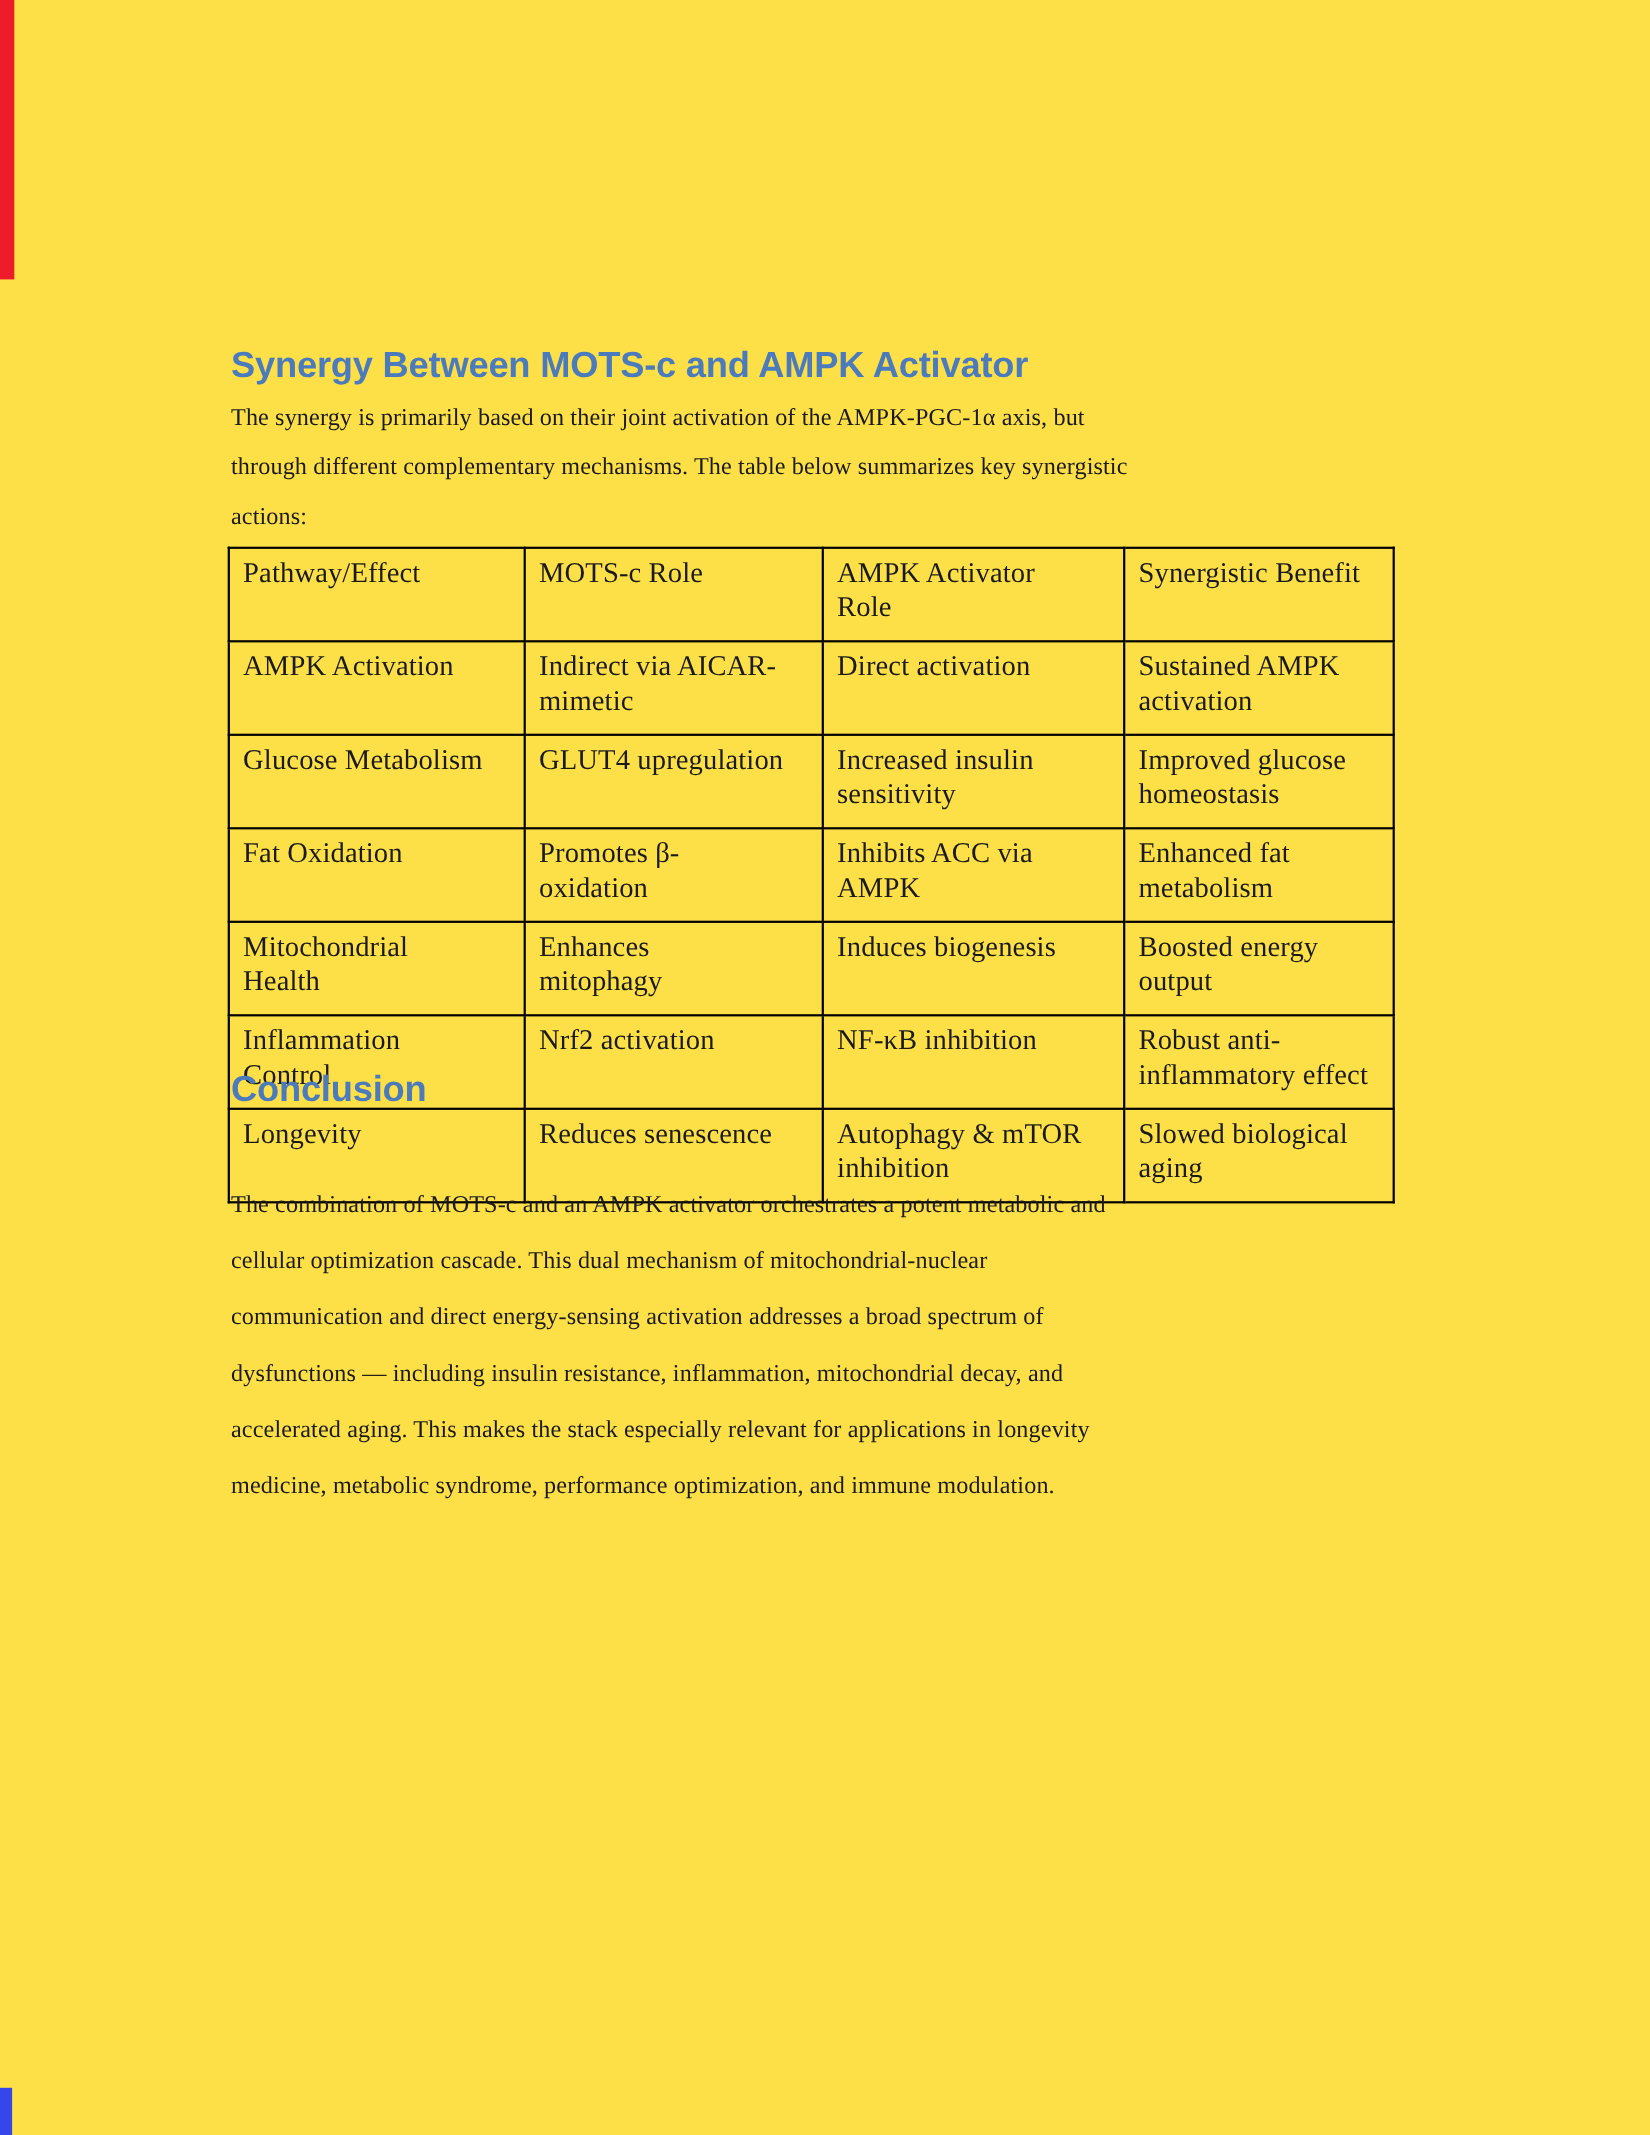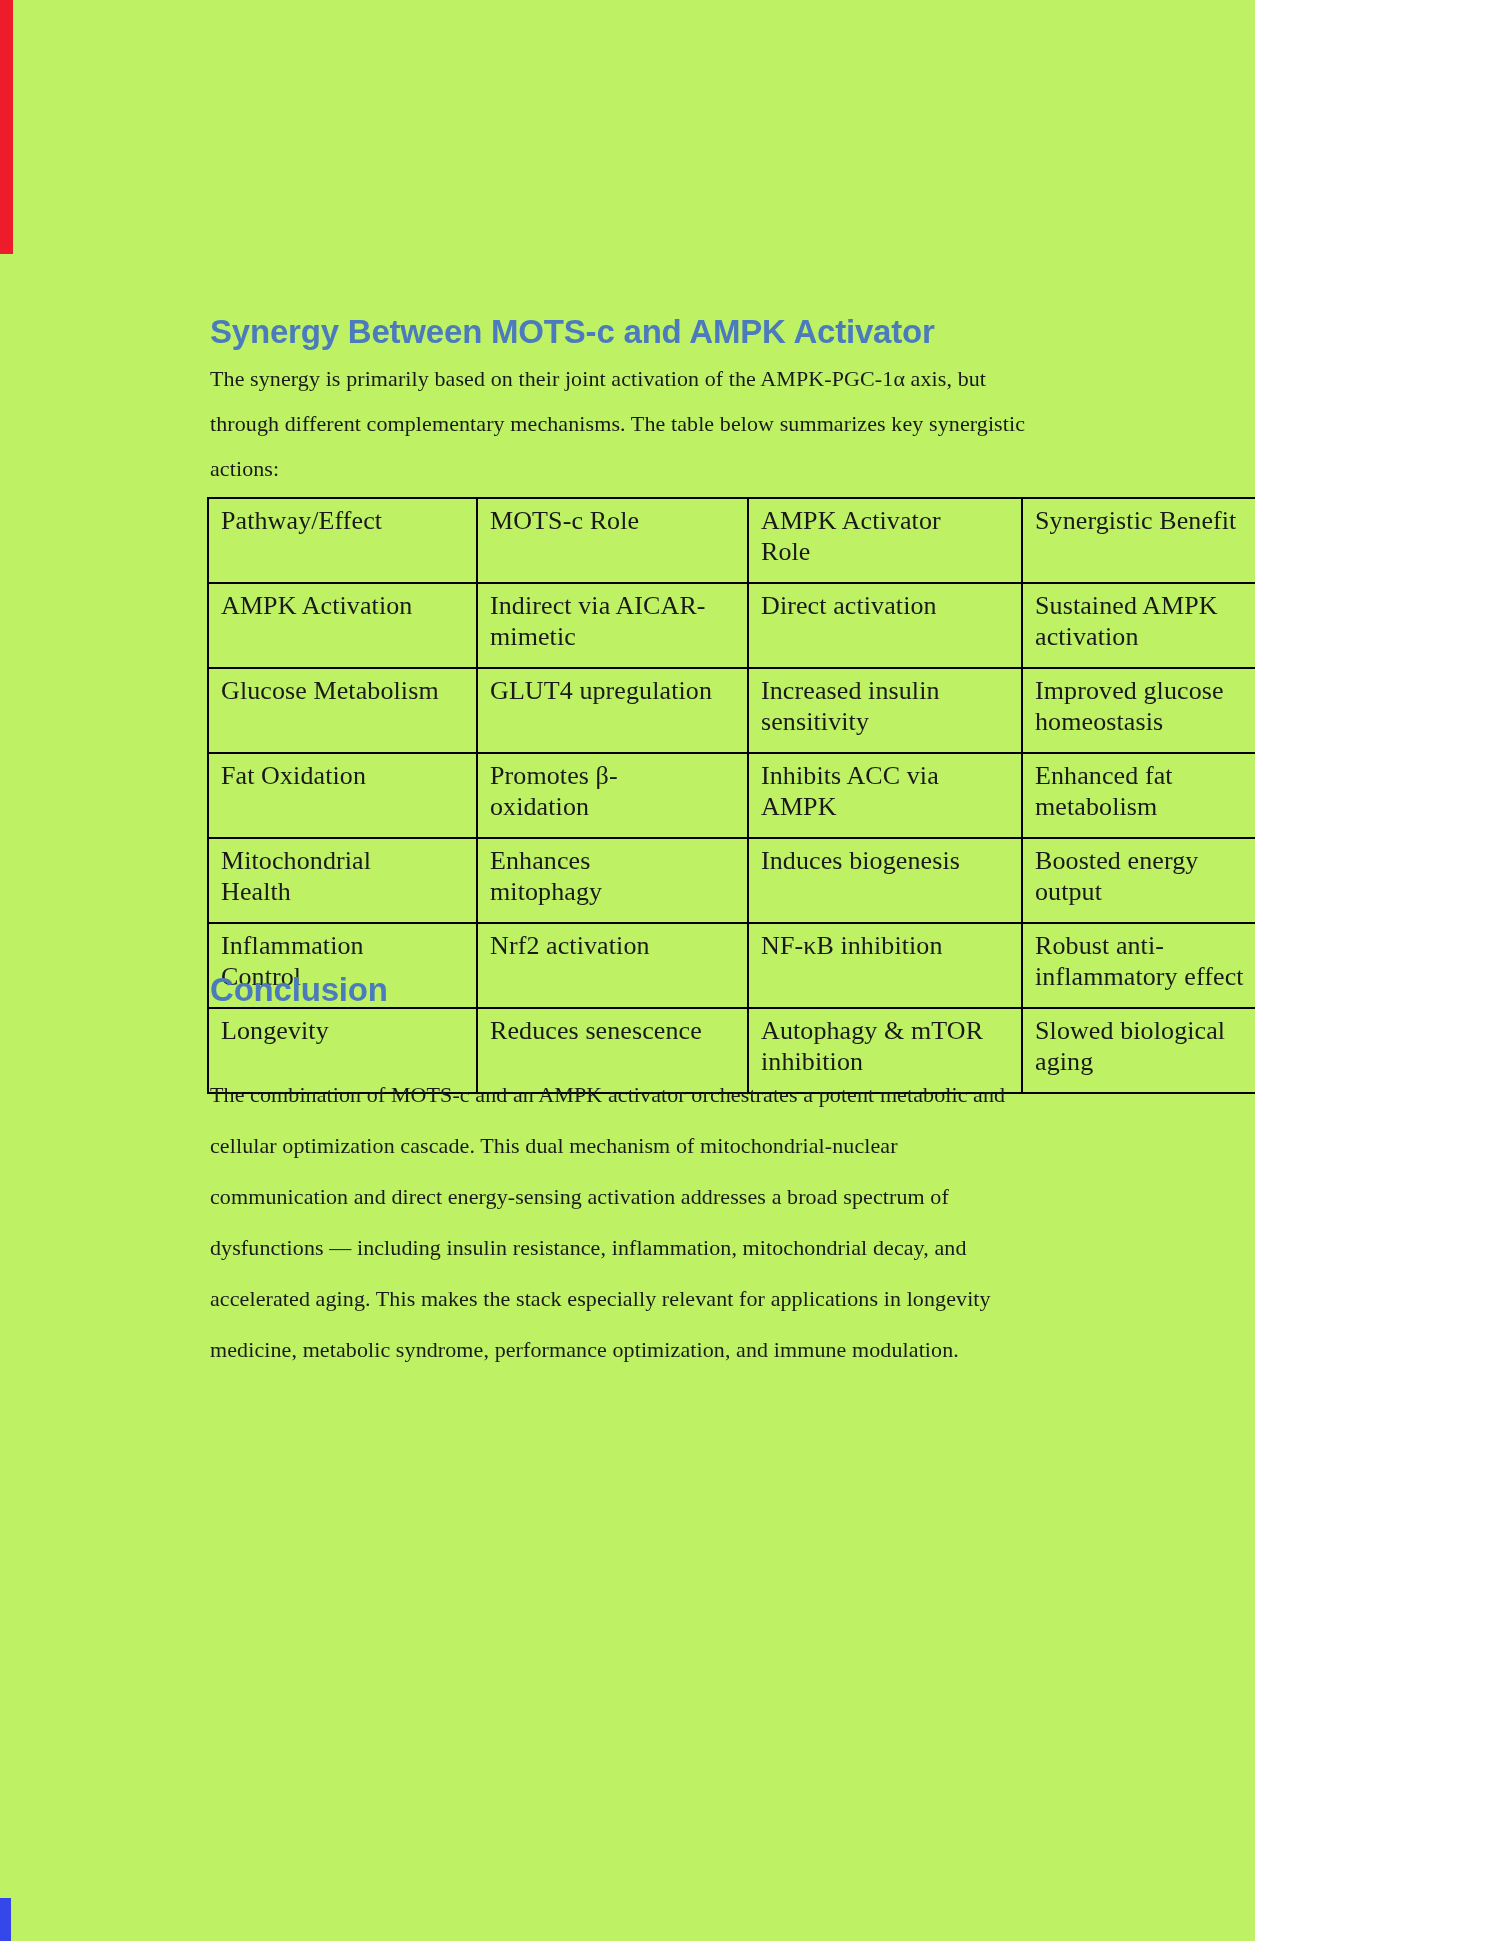--- a/index.html
+++ b/index.html
@@ -1,20 +1,20 @@
 <!DOCTYPE html>
 <html><head>
 <meta charset="utf-8">
 <style>
   html, body { margin: 0; padding: 0; background: #ffffff; }
   .page {
     position: relative;
-    width: 1255px;
+    width: 1500px;
     height: 1941px;
-    background: #bef264;
+    background: #fde047;
     overflow: hidden;
     font-family: "Liberation Serif", "DejaVu Serif", serif;
     color: #1a1a1a;
   }
   .edge-bar { position: absolute; left: 0; }
   .edge-bar.red  { top: 0;      width: 13px; height: 254px; }
   .edge-bar.blue { top: 1898px; width: 11px; height: 43px; }
 
   .doc-heading {
     position: absolute;

